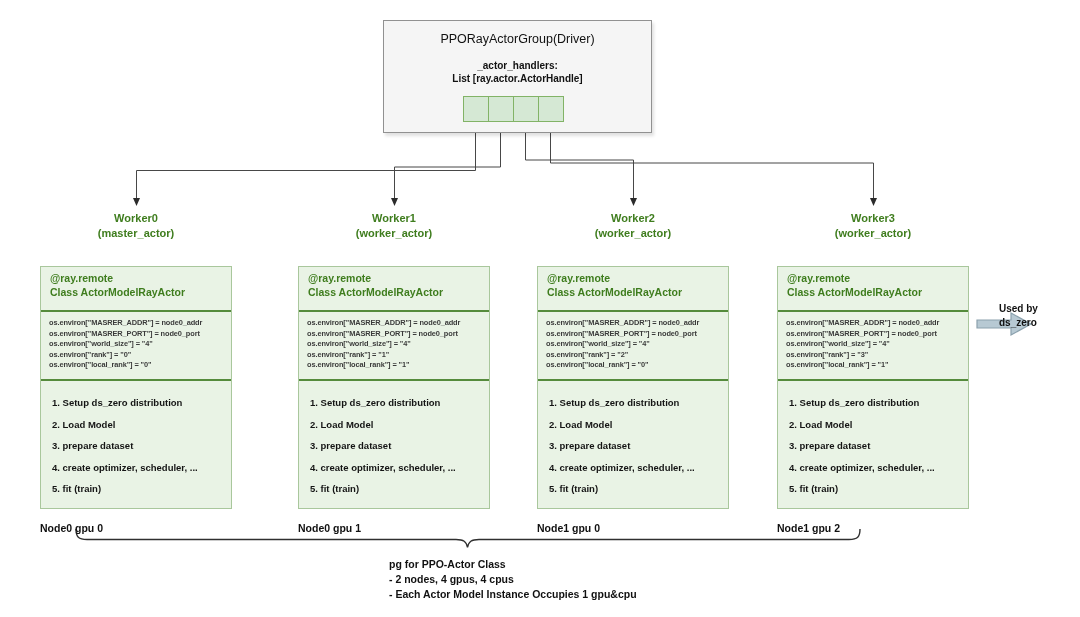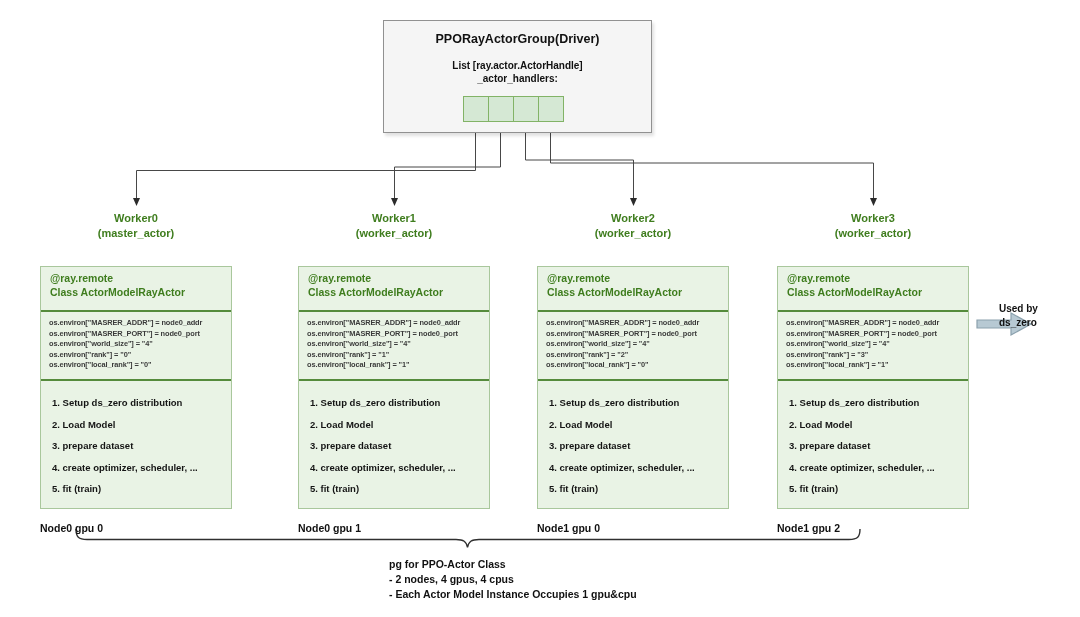--- a/index.html
+++ b/index.html
@@ -2,21 +2,21 @@
 <html><head>
 <meta charset="utf-8">
 <style>
   html,body{margin:0;padding:0;background:#fff;}
   .canvas{position:relative;width:1080px;height:617px;background:#fff;overflow:hidden;
           font-family:"Liberation Sans", sans-serif;}
 
   
   .driver-box{position:absolute;left:383px;top:20px;width:267px;height:111px;
               background:#f5f5f5;border:1px solid #919191;box-shadow:2px 3px 3px rgba(0,0,0,0.12);}
-  .driver-title{margin-top:11px;text-align:center;font-weight:bold;font-size:12.5px;color:#111;}
+  .driver-title{margin-top:11px;text-align:center;font-weight:normal;font-size:12.5px;color:#111;}
   .handlers{margin-top:13px;text-align:center;font-weight:bold;font-size:10px;color:#111;line-height:13px;}
   .slots{position:absolute;left:79px;top:75px;display:flex;}
   .slot{width:24px;height:24px;background:#d5e8d4;border:1px solid #82b366;margin-right:-1px;}
 
   
   .overlay{position:absolute;left:0;top:0;width:1080px;height:617px;pointer-events:none;}
 
   
   .worker{position:absolute;top:211px;width:192px;}
   .w-title{height:35px;text-align:center;font-weight:bold;font-size:11px;line-height:14.5px;color:#3f7d1e;}
@@ -55,22 +55,22 @@
       <polygon points="391,198 398,198 394.5,206"></polygon>
       <polygon points="630,198 637,198 633.5,206"></polygon>
       <polygon points="870,198 877,198 873.5,206"></polygon>
     </g>
     <path d="M76 529 C76 537 78.5 539.5 87 539.5 L456 539.5 C463.5 539.5 466.5 541.5 467.5 547.5 C468.5 541.5 471.5 539.5 479 539.5 L849 539.5 C857.5 539.5 860 537 860 529" stroke="#2f2f2f" stroke-width="1.4" fill="none"></path>
   </svg>
 
   <div class="driver-box">
     <div class="driver-title">PPORayActorGroup(Driver)</div>
     <div class="handlers">
+      <div>_actor_handlers:</div>
       <div>List [ray.actor.ActorHandle]</div>
-      <div>_actor_handlers:</div>
     </div>
     <div class="slots">
       <div class="slot"></div>
       <div class="slot"></div>
       <div class="slot"></div>
       <div class="slot"></div>
     </div>
   </div>
 
   <div class="worker" style="left:40px">

